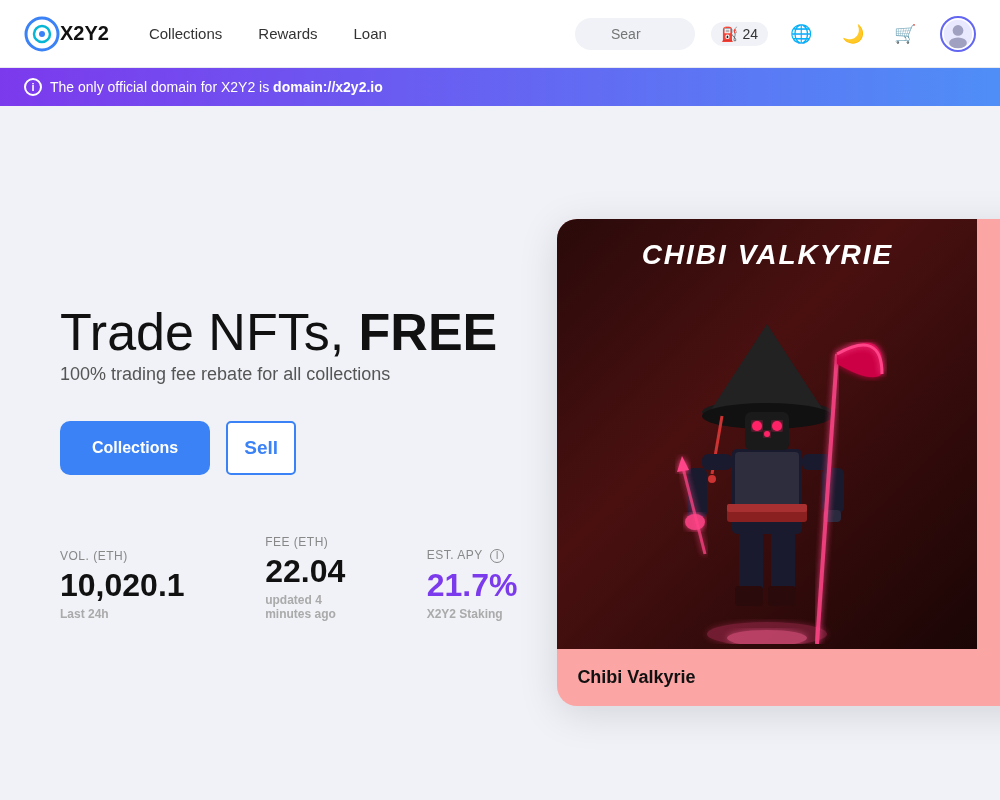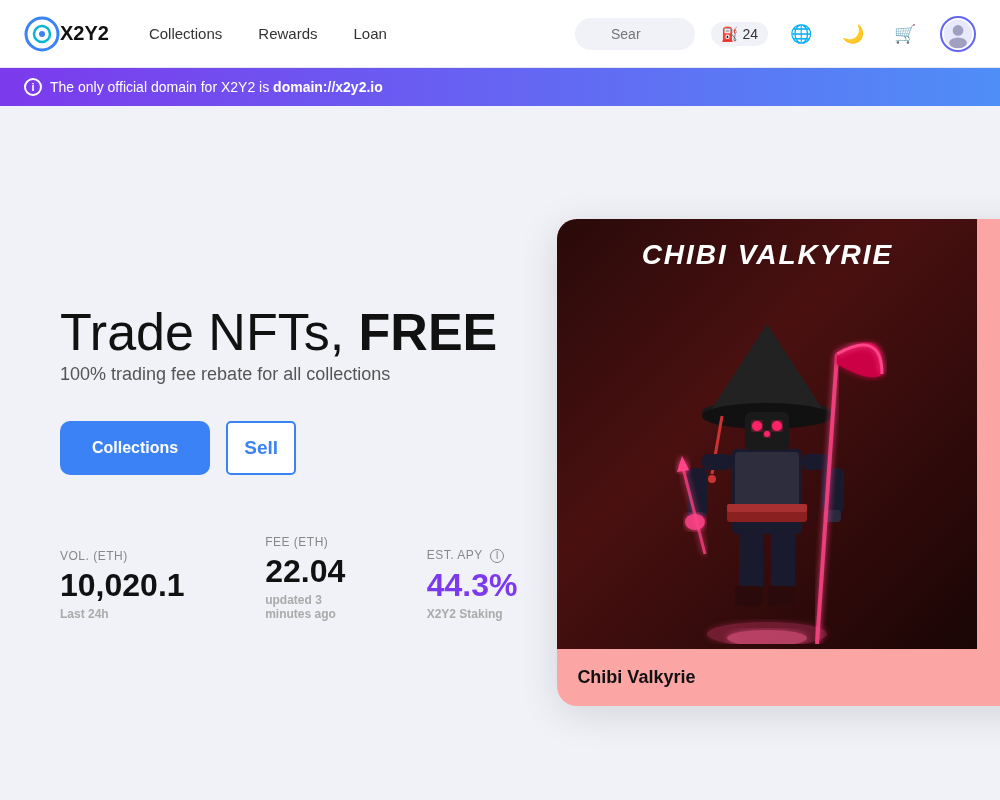--- a/index.html
+++ b/index.html
@@ -359,29 +359,29 @@
     <div class="stats-row">
       <div class="stat-item">
         <div class="stat-label">VOL. (ETH)</div>
         <div class="stat-value">10,020.1</div>
         <div class="stat-sublabel">Last 24h</div>
       </div>
       <div class="stat-divider"></div>
       <div class="stat-item">
         <div class="stat-label">FEE (ETH)</div>
         <div class="stat-value">22.04</div>
-        <div class="stat-sublabel">updated 3 minutes ago</div>
+        <div class="stat-sublabel">updated 4 minutes ago</div>
       </div>
       <div class="stat-divider"></div>
       <div class="stat-item">
         <div class="stat-label">
           <span>EST. APY</span>
           <span class="info-icon">i</span>
         </div>
-        <div class="stat-value purple">44.3%</div>
+        <div class="stat-value purple">21.7%</div>
         <div class="stat-sublabel">X2Y2 Staking</div>
       </div>
     </div>
   </div>
 
   <div class="nft-card">
     <div class="nft-image-area">
       <div class="nft-title-overlay">
         <div class="main-title">CHiBi VALKYRiE</div>
       </div>

